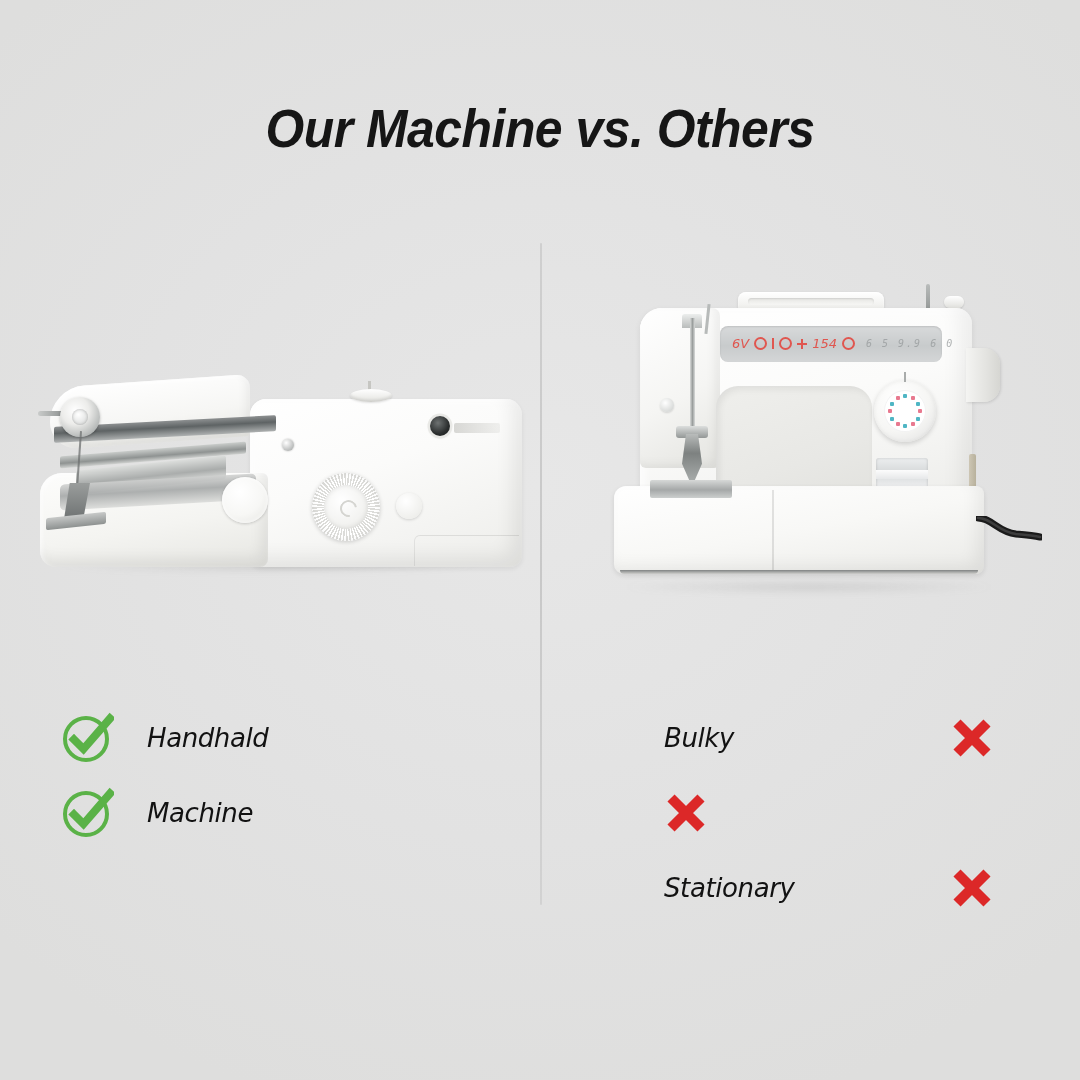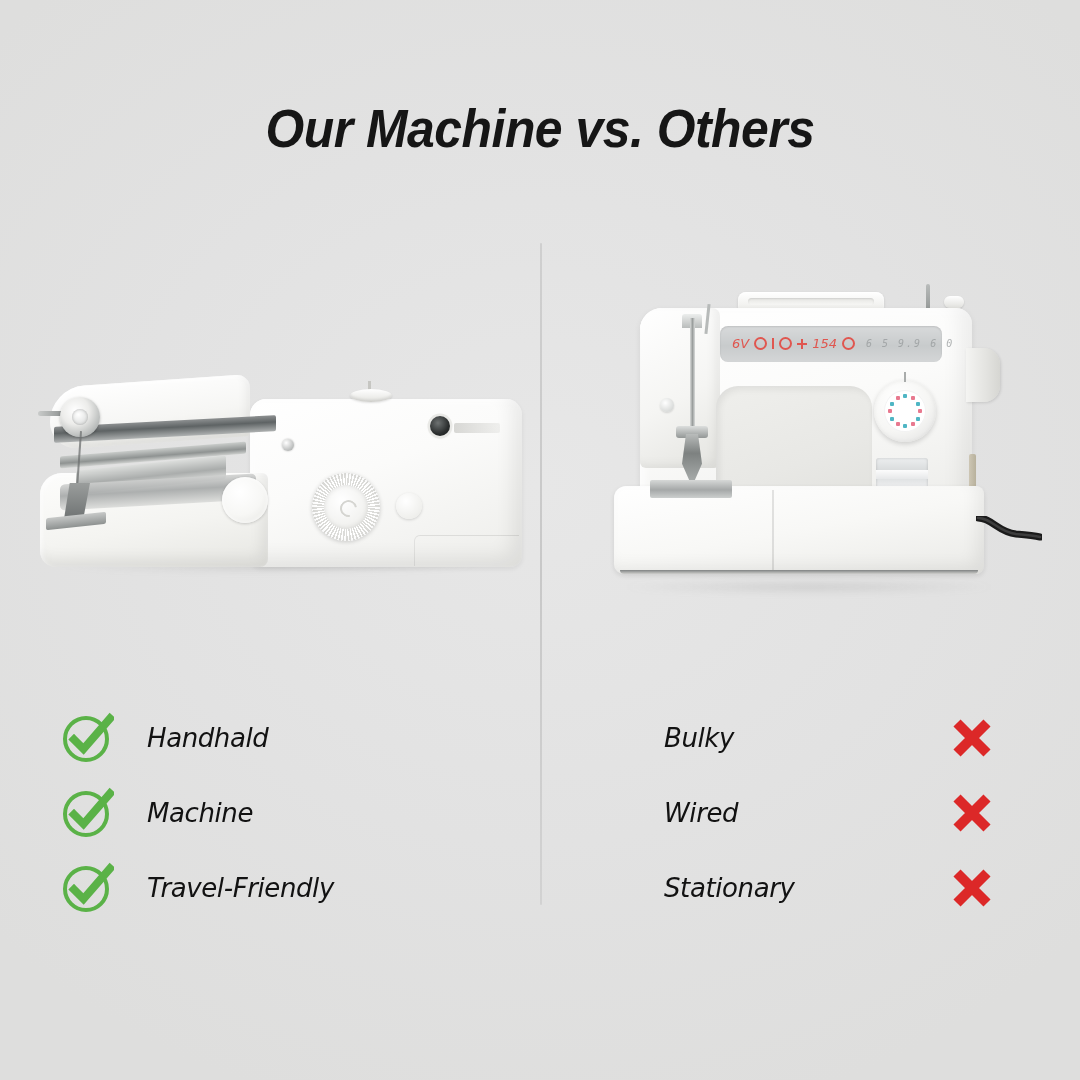--- a/index.html
+++ b/index.html
@@ -691,44 +691,34 @@
     <div class="frow">
       <span class="check-icon">
         <svg width="52" height="52" viewBox="0 0 52 52">
           <circle cx="24" cy="27" r="21" fill="none" stroke="#5ab247" stroke-width="4"></circle>
           <path d="M12 27.5 L21.5 37 L48 6.5" fill="none" stroke="#5ab247" stroke-width="8" stroke-linecap="square" stroke-linejoin="miter"></path>
         </svg>
       </span>
       <span class="flabel">Machine</span>
     </div>
 
-    <div class="frow">
-      <span class="check-icon">
-        <svg width="52" height="52" viewBox="0 0 52 52">
-          <circle cx="24" cy="27" r="21" fill="none" stroke="#5ab247" stroke-width="4"></circle>
-          <path d="M12 27.5 L21.5 37 L48 6.5" fill="none" stroke="#5ab247" stroke-width="8" stroke-linecap="square" stroke-linejoin="miter"></path>
-        </svg>
-      </span>
-      <span class="flabel">Travel-Friendly</span>
-    </div>
   </div>
 
   <div class="features-right">
 
     <div class="frow frow-right">
       <span class="flabel">Bulky</span>
       <span class="x-icon">
         <svg width="44" height="44" viewBox="0 0 44 44">
           <path d="M7 7 L37 37 M37 7 L7 37" stroke="#dc2828" stroke-width="10" stroke-linecap="butt"></path>
         </svg>
       </span>
     </div>
 
     <div class="frow frow-right">
-      <span class="flabel">Wired</span>
       <span class="x-icon">
         <svg width="44" height="44" viewBox="0 0 44 44">
           <path d="M7 7 L37 37 M37 7 L7 37" stroke="#dc2828" stroke-width="10" stroke-linecap="butt"></path>
         </svg>
       </span>
     </div>
 
     <div class="frow frow-right">
       <span class="flabel">Stationary</span>
       <span class="x-icon">

